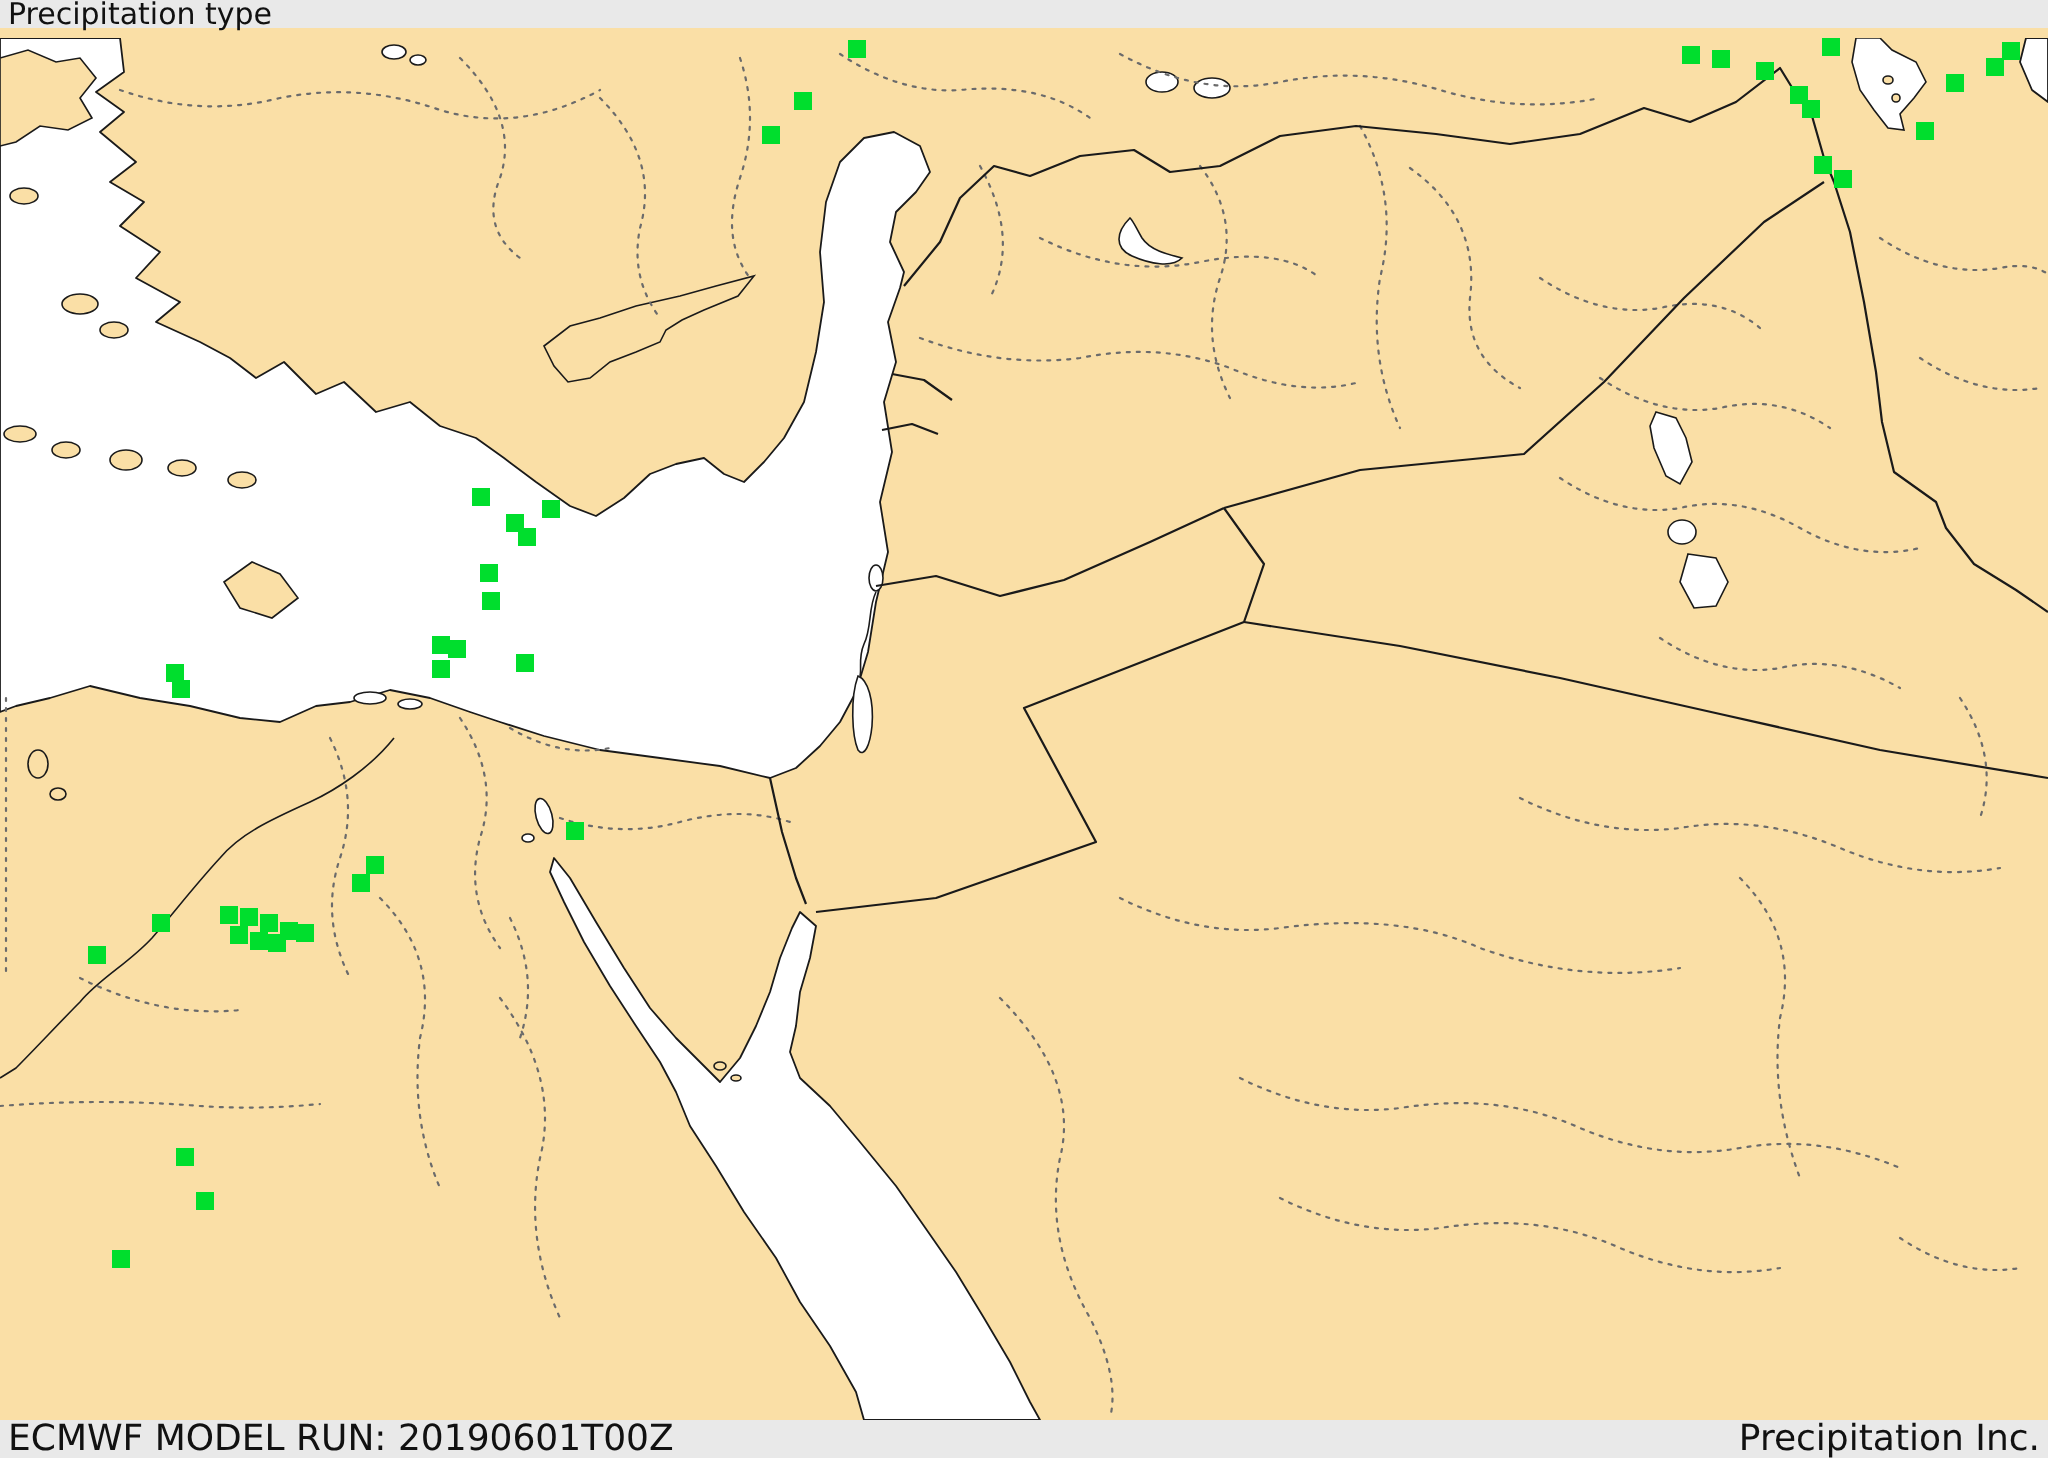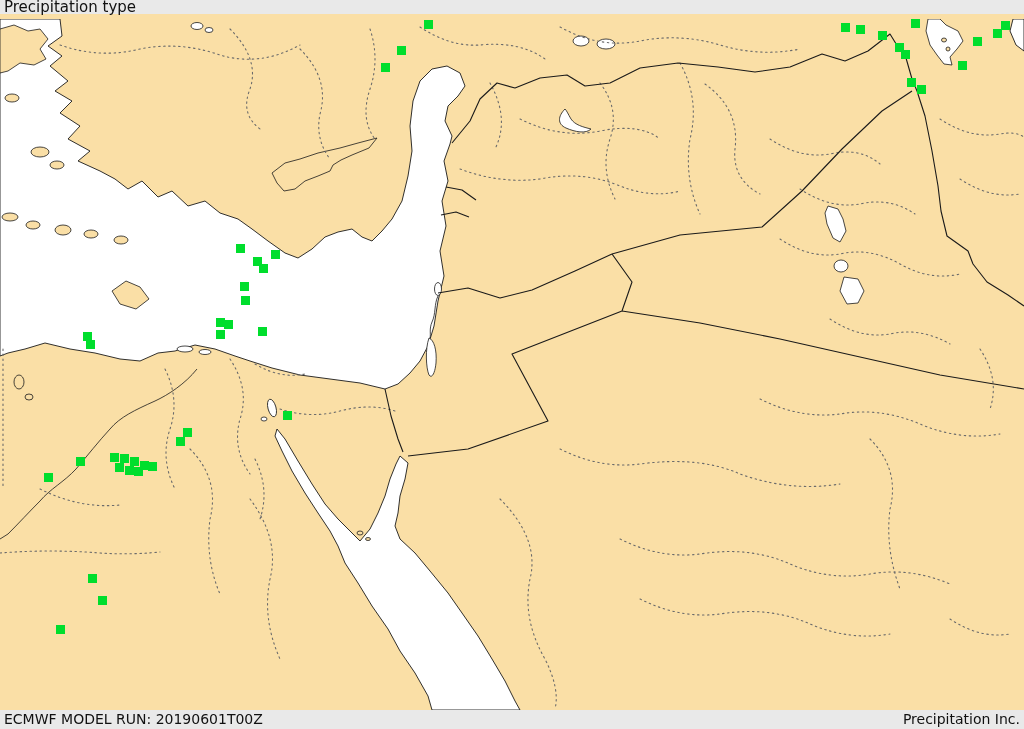--- a/index.html
+++ b/index.html
@@ -8,21 +8,21 @@
     font-family:"DejaVu Sans","Liberation Sans",sans-serif;
     background:var(--land,#FADFA6);
   }
   .bar{
     position:absolute;left:0;width:1024px;display:flex;
     justify-content:space-between;align-items:center;
     background:var(--bar_bg,#E9E9E9);color:var(--text,#111);
     box-sizing:border-box;padding:0 4px;
   }
   #header-bar{top:0;height:14px;font-size:15px;}
-  #footer-bar{top:710px;height:19px;font-size:14px;}
+  #footer-bar{top:710px;height:19px;font-size:18px;}
   #header-bar span,#footer-bar span{white-space:nowrap;line-height:19px;}
   #map-wrap{position:absolute;top:19px;left:0;width:1024px;height:691px;background:var(--land,#FADFA6);}
   svg{display:block;}
   .sea{fill:var(--sea,#fff);stroke:var(--coast,#1a1a1a);stroke-width:0.9;stroke-linejoin:round;}
   .lake{fill:var(--sea,#fff);stroke:var(--coast,#1a1a1a);stroke-width:0.8;}
   .isle{fill:var(--land,#FADFA6);stroke:var(--coast,#1a1a1a);stroke-width:0.8;}
   .border{fill:none;stroke:var(--border,#1a1a1a);stroke-width:1.1;stroke-linejoin:round;}
   .river{fill:none;stroke:var(--border,#1a1a1a);stroke-width:0.8;}
   .admin{fill:none;stroke:var(--admin,#6b6b6b);stroke-width:1.1;stroke-dasharray:1.5 3.5;stroke-linecap:round;}
   .precip{fill:var(--precip,#00DE2D);}

